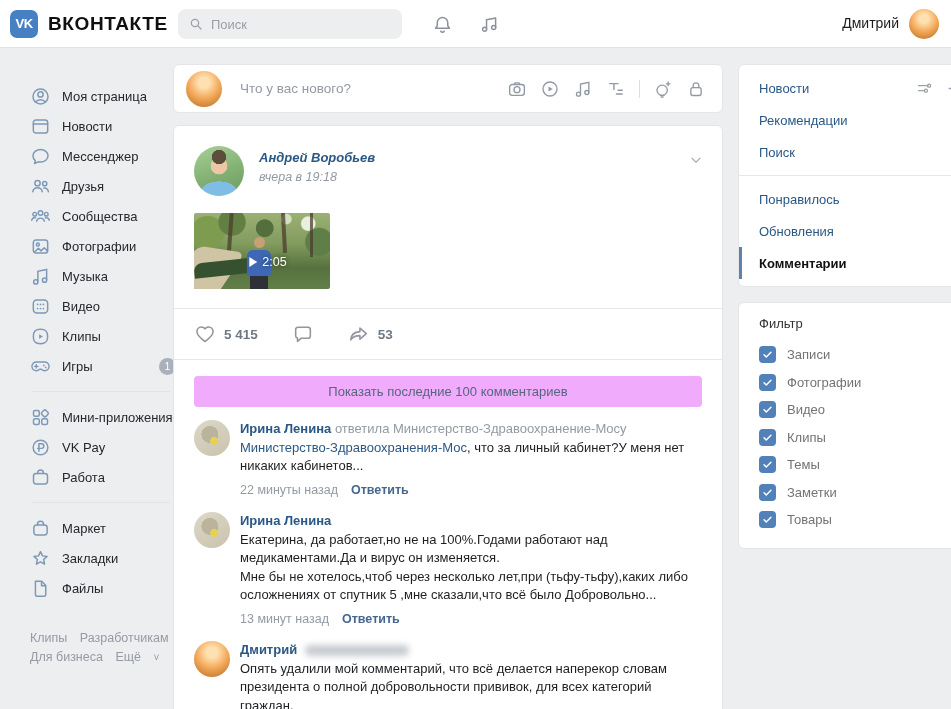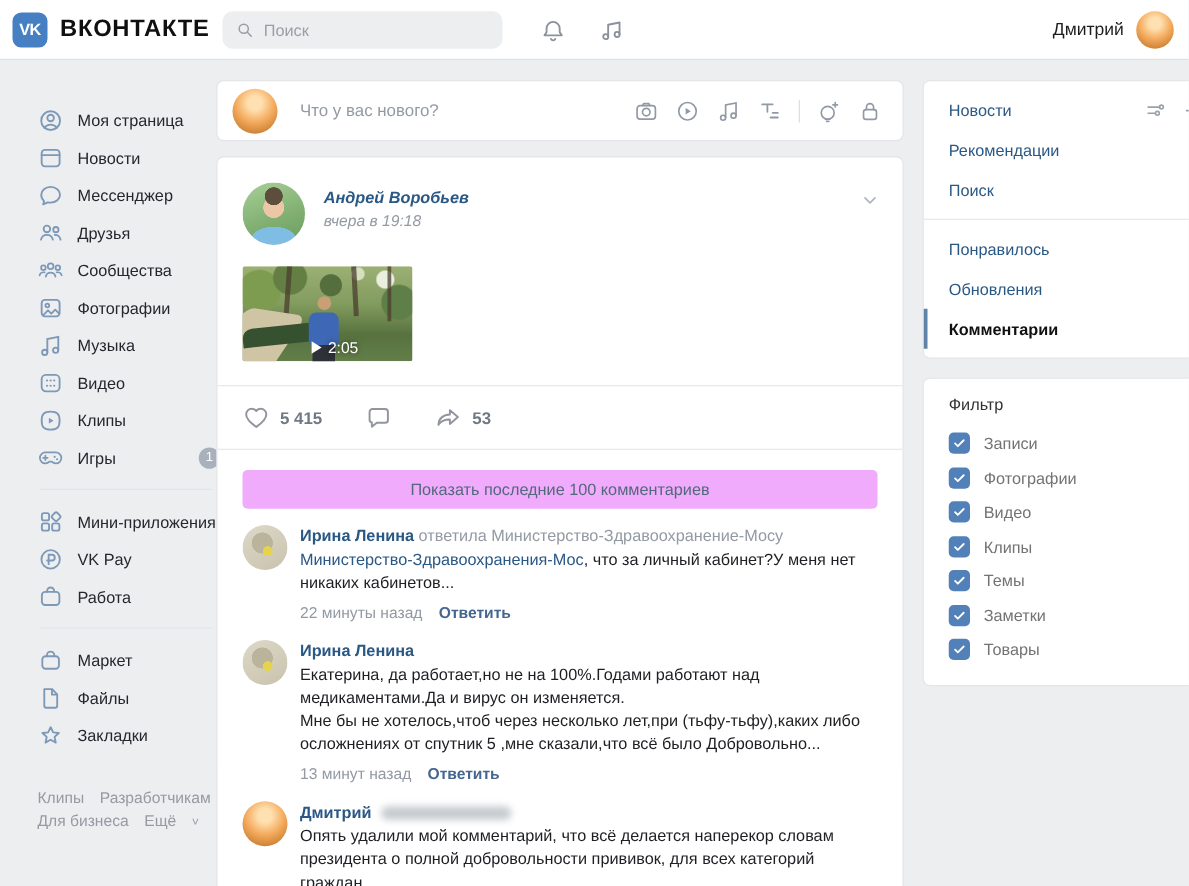--- a/index.html
+++ b/index.html
@@ -78,21 +78,21 @@
   .vt-trunk.t2 { left:88px; height:40px; transform:rotate(-3deg); }
   .vt-trunk.t3 { left:116px; height:44px; width:3px; }
   .vt-path { position:absolute; left:-14px; bottom:-6px; width:52px; height:46px; background:#cfc4a4;
              transform:skewX(-28deg) rotate(8deg); border-radius:8px; }
   .vt-hedge { position:absolute; left:0; bottom:14px; width:72px; height:15px; background:#35512f;
               border-radius:8px 8px 0 0; transform:rotate(-6deg); }
   .vt-man { position:absolute; left:52px; top:24px; width:26px; height:52px; }
   .vt-head { width:11px; height:11px; border-radius:50%; background:#c99f76; margin:0 auto; }
   .vt-torso { width:24px; height:26px; border-radius:6px 6px 3px 3px; background:#3e68b5; margin:2px auto 0; }
   .vt-legs { width:18px; height:14px; background:#2e3138; margin:0 auto; }
-  .vt-duration { position:absolute; left:50%; bottom:4px; transform:translateX(-34%); color:#fff;
+  .vt-duration { position:absolute; left:50%; bottom:20px; transform:translateX(-34%); color:#fff;
      font-size:12.5px; display:flex; align-items:center; gap:5px; text-shadow:0 0 4px rgba(0,0,0,.6); }
   .vt-duration .tri { width:0; height:0; border-left:8px solid #fff; border-top:5px solid transparent; border-bottom:5px solid transparent; }
 
   .post-div { height:1px; background:#e7e8ec; margin-top:19px; }
   .actions { height:50px; display:flex; align-items:center; padding:0 20px; gap:34px; color:#92959e; }
   .action { display:flex; align-items:center; gap:8px; cursor:pointer; }
   .action .count { font-weight:bold; font-size:13.5px; color:#6f7985; }
 
   .comments { padding:16px 20px 0 20px; }
   .show-more { height:31px; background:#f0abfc; border-radius:4px; display:flex; align-items:center;
@@ -315,33 +315,33 @@
         <svg width="21" height="21" viewBox="0 0 24 24" fill="none" stroke="currentColor" stroke-width="1.7" stroke-linecap="round">
           <rect x="4.4" y="8" width="15.2" height="11.4" rx="3"></rect>
             <path d="M8.6 8V7.2a3.4 3.4 0 0 1 6.8 0V8"></path>
           </svg>
         </span>
       <span class="nlabel">Маркет</span>
     </div>
     <div class="nav-item">
       <span class="nicon">
         <svg width="21" height="21" viewBox="0 0 24 24" fill="none" stroke="currentColor" stroke-width="1.7" stroke-linejoin="round">
+          <path d="M12 4.2l2.3 4.8 5.2.6-3.9 3.6 1.1 5.2L12 15.8l-4.7 2.6 1.1-5.2-3.9-3.6 5.2-.6z"></path>
+          </svg>
+        </span>
+      <span class="nlabel">Закладки</span>
+    </div>
+    <div class="nav-item">
+      <span class="nicon">
+        <svg width="21" height="21" viewBox="0 0 24 24" fill="none" stroke="currentColor" stroke-width="1.7" stroke-linejoin="round">
           <path d="M6.2 3.8h7.2L18 8.6V19a1.8 1.8 0 0 1-1.8 1.8H8A1.8 1.8 0 0 1 6.2 19V3.8z"></path>
             <path d="M13.2 3.8v5H18"></path>
           </svg>
         </span>
       <span class="nlabel">Файлы</span>
-    </div>
-    <div class="nav-item">
-      <span class="nicon">
-        <svg width="21" height="21" viewBox="0 0 24 24" fill="none" stroke="currentColor" stroke-width="1.7" stroke-linejoin="round">
-          <path d="M12 4.2l2.3 4.8 5.2.6-3.9 3.6 1.1 5.2L12 15.8l-4.7 2.6 1.1-5.2-3.9-3.6 5.2-.6z"></path>
-          </svg>
-        </span>
-      <span class="nlabel">Закладки</span>
     </div>
 
     <div class="left-footer">
       <div>
         <span>Клипы</span>
         <span>Разработчикам</span>
       </div>
       <div>
         <span>Для бизнеса</span>
         <span><span>Ещё</span> <span class="more-caret">˅</span></span>

